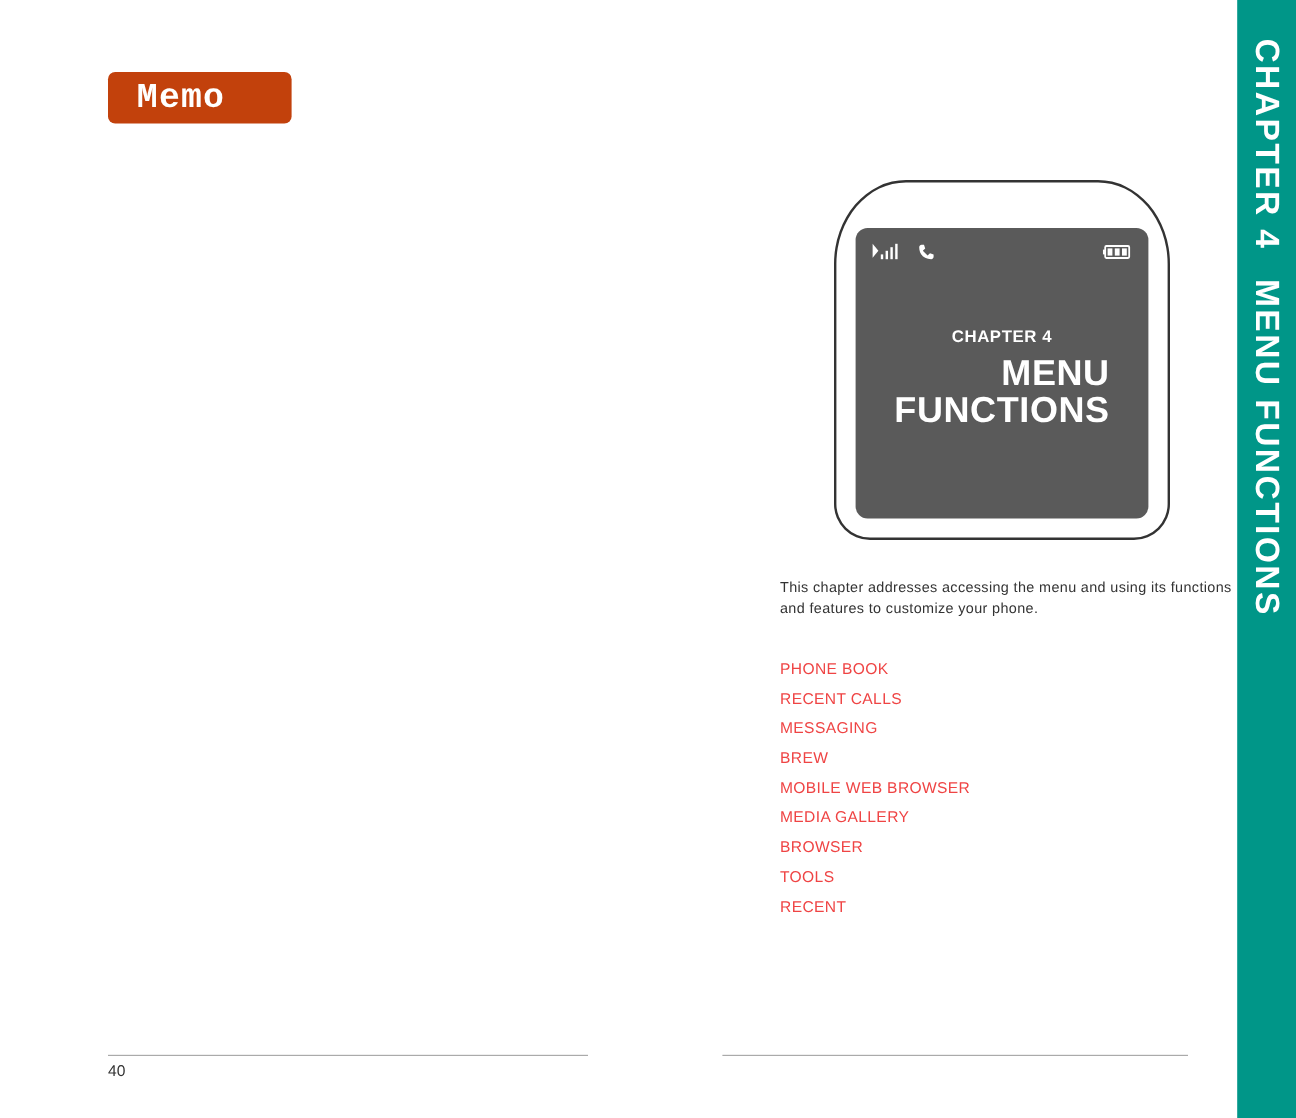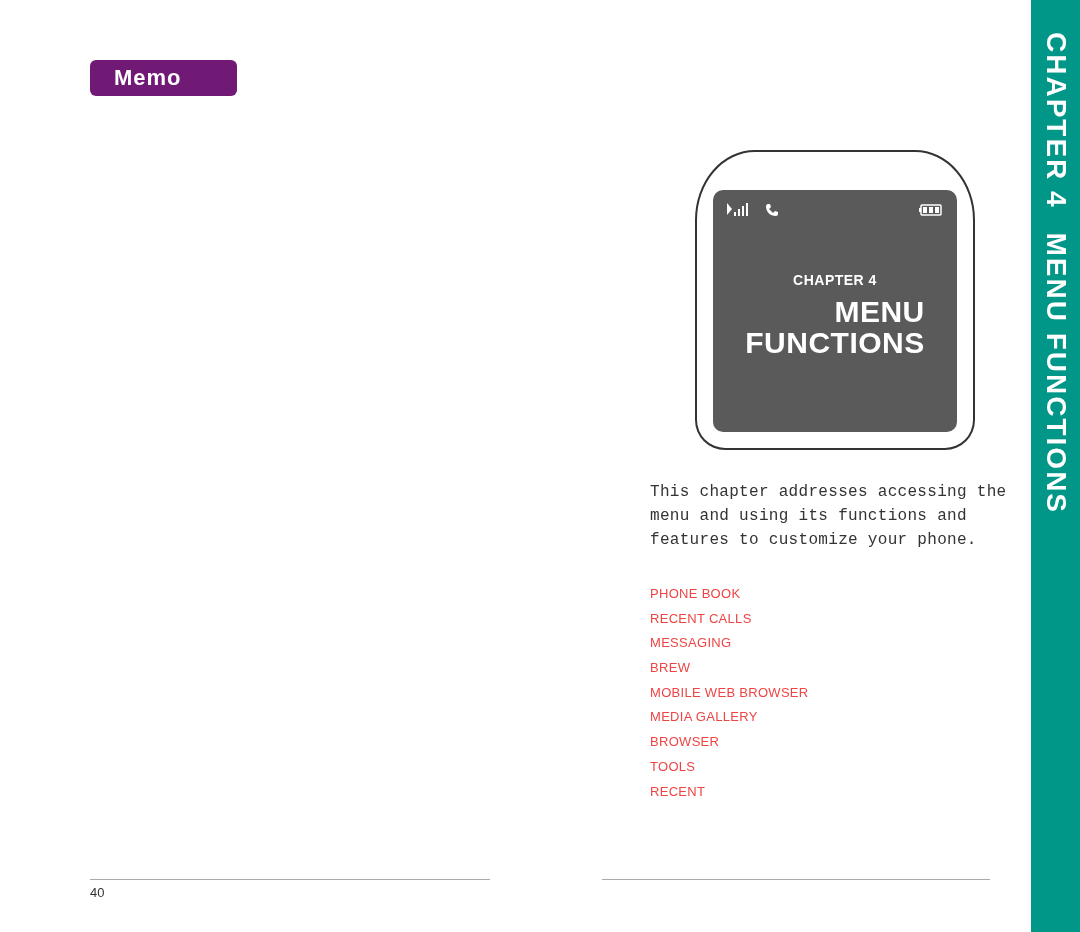--- a/index.html
+++ b/index.html
@@ -24,25 +24,25 @@
       padding: 60px 50px 40px 90px;
       position: relative;
     }
     .right-page {
       width: 50%;
       padding: 60px 0 40px 50px;
       position: relative;
     }
     .memo-header {
       display: inline-block;
-      background: #701a75;
+      background: #c2410c;
       color: #fff;
-      font-family: Liberation Sans, sans-serif;
-      font-weight: bold;
-      font-size: 22px;
+      font-family: Liberation Mono, monospace;
+      font-weight: bold;
+      font-size: 29px;
       letter-spacing: 1px;
       padding: 5px 55px 5px 24px;
       border-radius: 6px;
     }
     .phone-outline {
       width: 280px;
       height: 300px;
       margin: 90px auto 0 auto;
       border: 2px solid #333;
       border-radius: 60px 60px 30px 30px / 70px 70px 30px 30px;
@@ -90,24 +90,24 @@
       font-size: 30px;
       font-weight: bold;
       font-family: 'Arial Narrow', Arial, sans-serif;
       text-align: right;
       line-height: 1.05;
       letter-spacing: 0.5px;
     }
     .description {
       width: 400px;
       margin: 30px 0 30px 60px;
-      font-size: 16px;
+      font-size: 12px;
       line-height: 1.5;
       color: #333;
-      font-family: Liberation Mono, monospace;
+      font-family: Liberation Sans, sans-serif;
       letter-spacing: 0.3px;
     }
     .menu-list {
       margin-left: 60px;
       font-size: 13px;
       line-height: 1.9;
       color: #ef4444;
       font-family: 'Arial Narrow', Arial, sans-serif;
       letter-spacing: 0.3px;
     }

